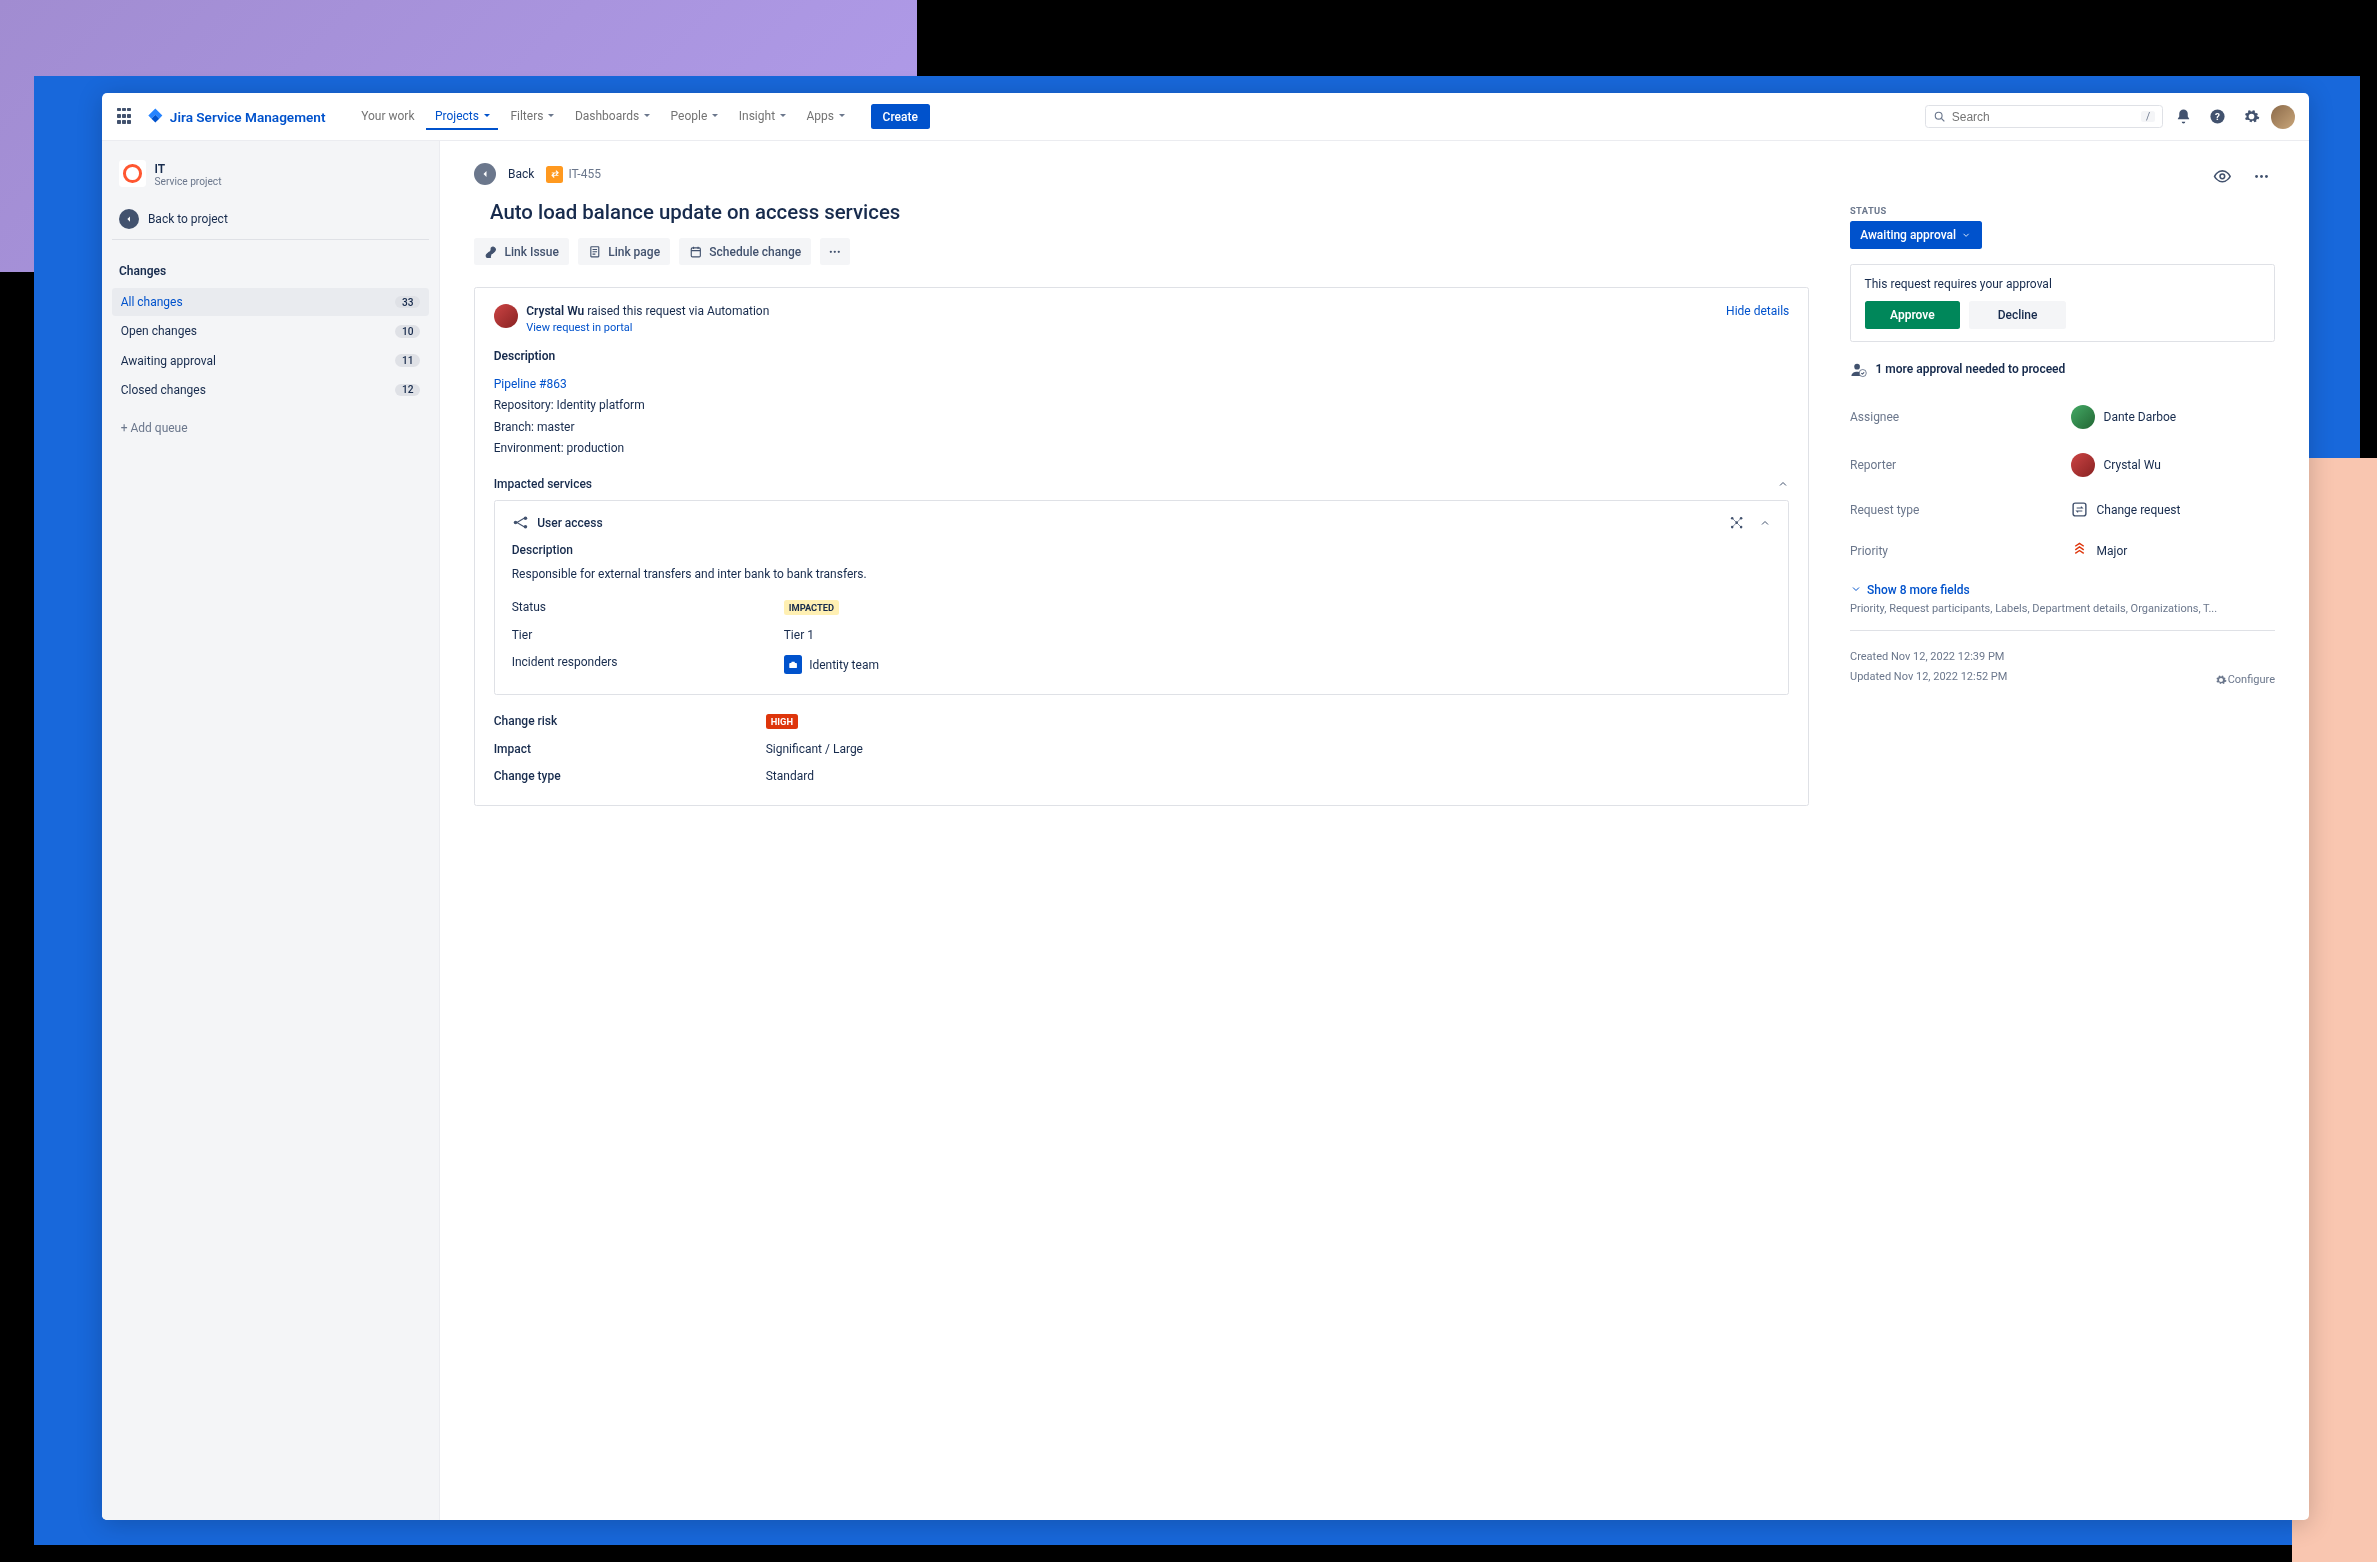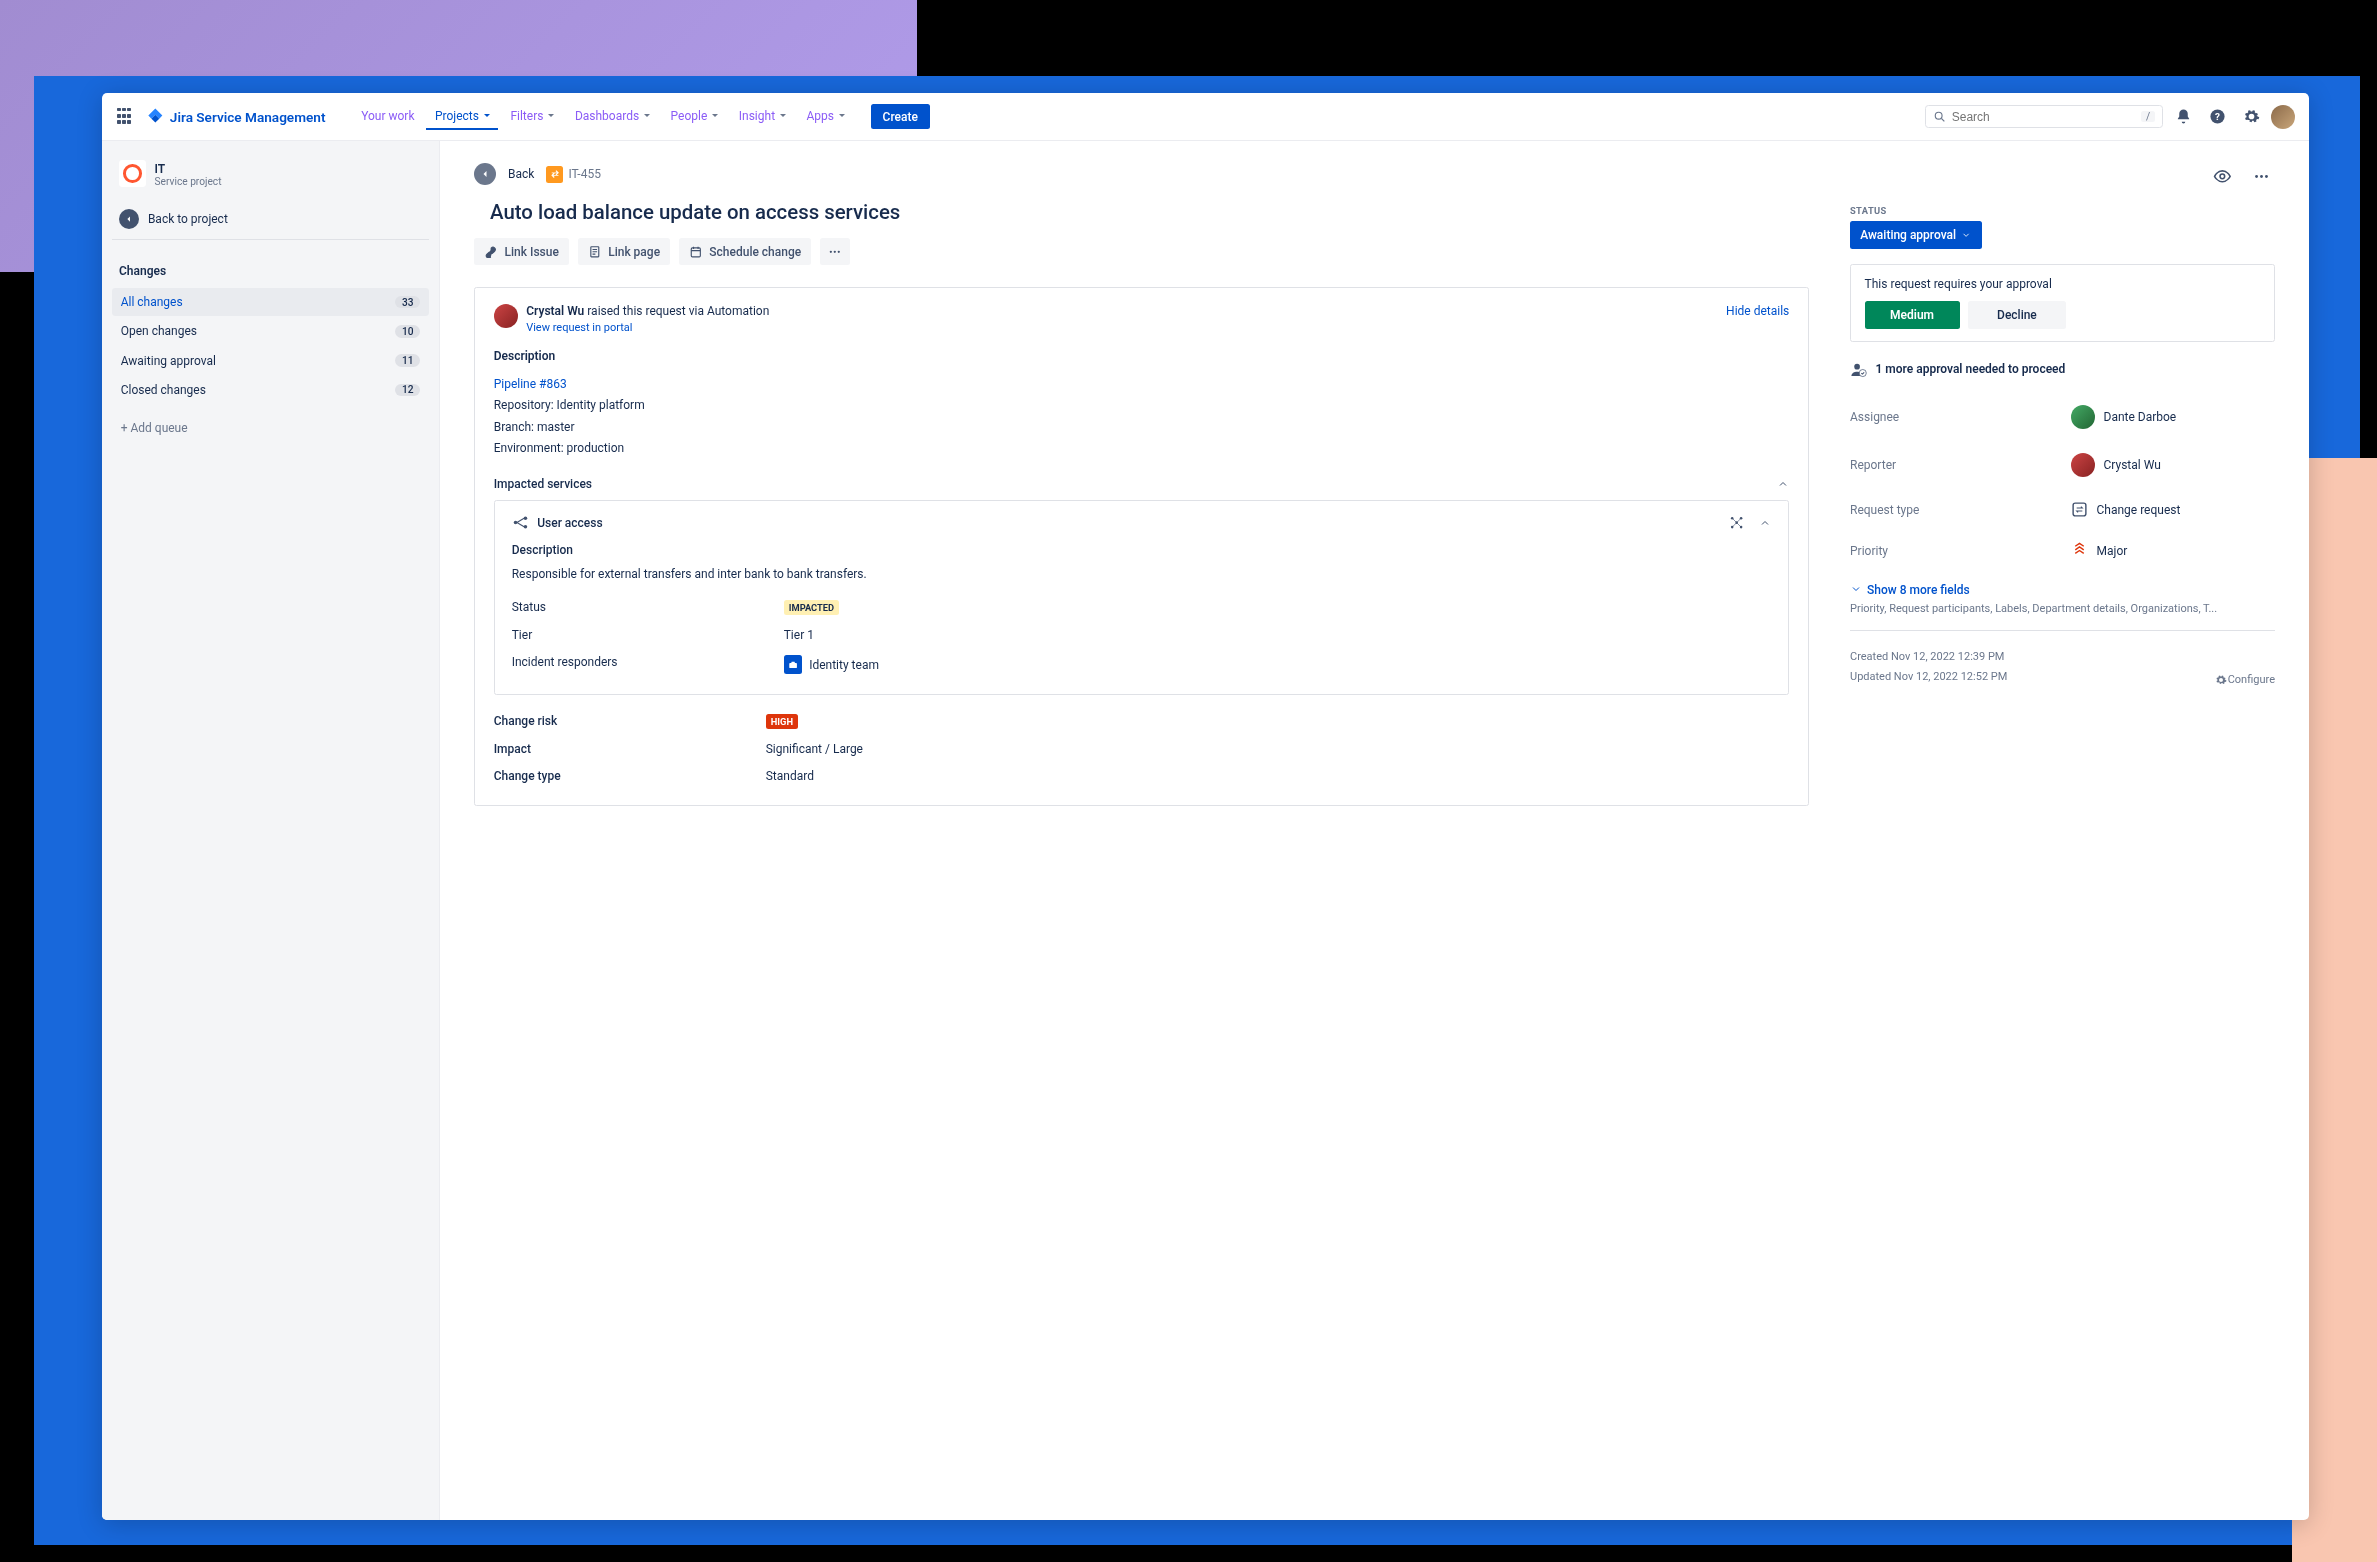--- a/index.html
+++ b/index.html
@@ -32,21 +32,21 @@
   display: flex;
   align-items: center;
   padding: 0 13.6px;
   gap: 6.8px;
 }
 .app-switcher { display: inline-flex; width: 20.4px; height: 20.4px; cursor: pointer; flex-wrap: wrap; gap: 1.7px; padding:1.7px;}
 .app-switcher span{ width:3.4px; height:3.4px; background:#42526E; border-radius:0.8px;}
 .logo { display: flex; align-items: center; gap: 5px; color: #0052CC; font-weight: 600; font-size: 13.6px; margin-left: 3.4px; margin-right: 20.4px;}
 .logo svg { width: 18.7px; height: 18.7px; }
 .nav-items { display: flex; align-items: center; gap: 3.4px; }
-.nav-item { padding: 5.1px 8.5px; color: #8b5cf6; cursor: pointer; display: flex; align-items: center; gap: 3.4px; border-bottom: 2.5px solid transparent;}
+.nav-item { padding: 5.1px 8.5px; color: #737373; cursor: pointer; display: flex; align-items: center; gap: 3.4px; border-bottom: 2.5px solid transparent;}
 .nav-item.active { color: #0052CC; border-bottom: 2.5px solid #0052CC; }
 .dropdown-caret { width: 0; height: 0; border-left: 3.4px solid transparent; border-right: 3.4px solid transparent; border-top: 3.4px solid #6B778C; margin-left: 1.7px;}
 .nav-item.active .dropdown-caret { border-top-color:#0052CC;}
 .create-btn { background: #0052CC; color: #fff; border-radius: 2.5px; padding: 5.1px 12px; margin-left: 10.2px; cursor: pointer; font-weight:500;}
 .nav-spacer { flex: 1; }
 .search-box { display: flex; align-items: center; background: #fff; border: 1.7px solid #DFE1E6; border-radius: 3.4px; padding: 3.4px 6.8px; width: 238px; gap: 5.1px;}
 .search-box input { border: none; outline: none; flex: 1; font-size: 12px; color:#6B778C;}
 .kbd { background: #F4F5F7; border-radius: 2.5px; padding: 0 5.1px; color: #6B778C; font-size: 10.2px;}
 .icon-btn { width: 27px; height: 27px; display: inline-flex; align-items: center; justify-content: center; color: #42526E; cursor: pointer; border-radius:50%;}
 .avatar { width: 24px; height: 24px; border-radius: 50%; background: linear-gradient(135deg,#8b6a4a,#c9a67a); }
@@ -415,21 +415,21 @@
         <div class="status-label">STATUS</div>
         <div class="status-btn">
           <span>Awaiting approval</span>
           <svg width="10.2" height="10.2" viewBox="0 0 24 24">
               <path d="M6 9l6 6 6-6" stroke="#fff" stroke-width="2" fill="none"></path>
             </svg>
         </div>
         <div class="approval-box">
           <div class="approval-msg">This request requires your approval</div>
           <div class="approve-row">
-            <div class="approve-btn">Medium</div>
+            <div class="approve-btn">Approve</div>
             <div class="decline-btn">Decline</div>
           </div>
         </div>
         <div class="approval-status">
           <svg width="17" height="17" viewBox="0 0 24 24">
               <circle cx="10" cy="8" r="4" fill="#42526E"></circle>
               <path d="M2 21c0-4 4-6 8-6s8 2 8 6" fill="#42526E"></path>
               <circle cx="18" cy="17" r="5" fill="#fff" stroke="#42526E"></circle>
               <path d="M16 17l1.5 1.5L20 16" stroke="#42526E" stroke-width="1.5" fill="none"></path>
             </svg>

